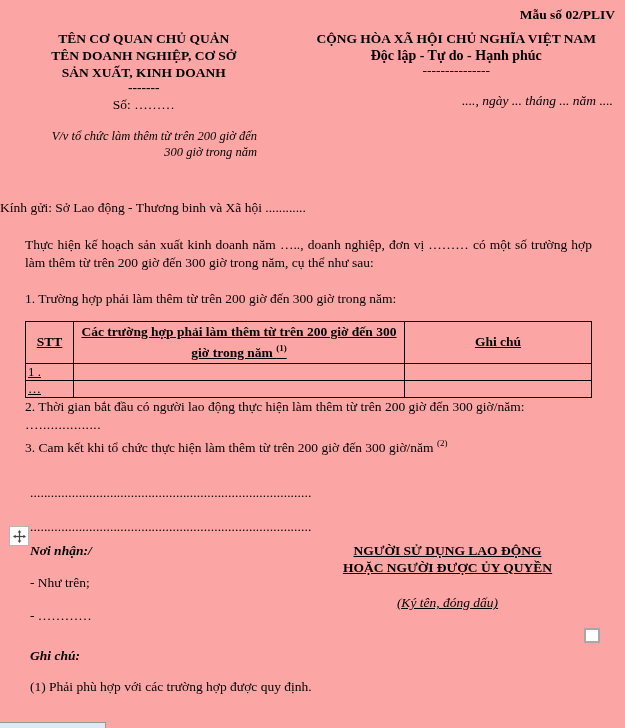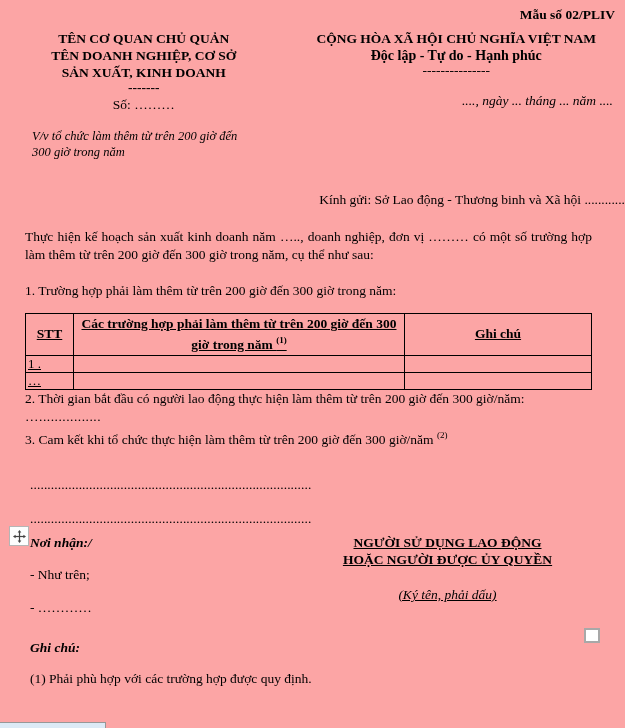--- a/index.html
+++ b/index.html
@@ -43,29 +43,28 @@
   .national-divider { line-height: 14px; }
   .date-line {
     font-style: italic;
     text-align: right;
     padding-right: 12px;
     margin-top: 14px;
   }
   .subject-block {
     width: 225px;
     margin: 14px 0 4px 32px;
-    text-align: left;
+    text-align: right;
     font-style: italic;
     font-size: 12.5px;
     line-height: 16px;
   }
   .recipient-line {
-    text-align: right;
-    margin-top: 32px;
-    padding-left: 28px;
+    text-align: left;
+    margin-top: 40px;
   }
   .body-text {
     padding: 0 33px 0 25px;
   }
   .intro-paragraph {
     margin-top: 20px;
     text-align: justify;
     line-height: 18px;
   }
   .section-heading { line-height: 18px; }
@@ -233,21 +232,21 @@
 
   <div class="footer-cols">
     <div class="recipients-block">
       <div class="recipients-label">Nơi nhận:/</div>
       <div class="recipient-item">- Như trên;</div>
       <div class="recipient-item">- …………</div>
     </div>
     <div class="signature-block">
       <div class="signature-title">NGƯỜI SỬ DỤNG LAO ĐỘNG</div>
       <div class="signature-title">HOẶC NGƯỜI ĐƯỢC ỦY QUYỀN</div>
-      <div class="signature-note">(Ký tên, phải dấu)</div>
+      <div class="signature-note">(Ký tên, đóng dấu)</div>
     </div>
   </div>
 
   <div class="notes-block">
     <div class="notes-label">Ghi chú:</div>
     <div class="note-item">(1) Phải phù hợp với các trường hợp được quy định.</div>
 
   </div>
 
   <div class="table-handle">

